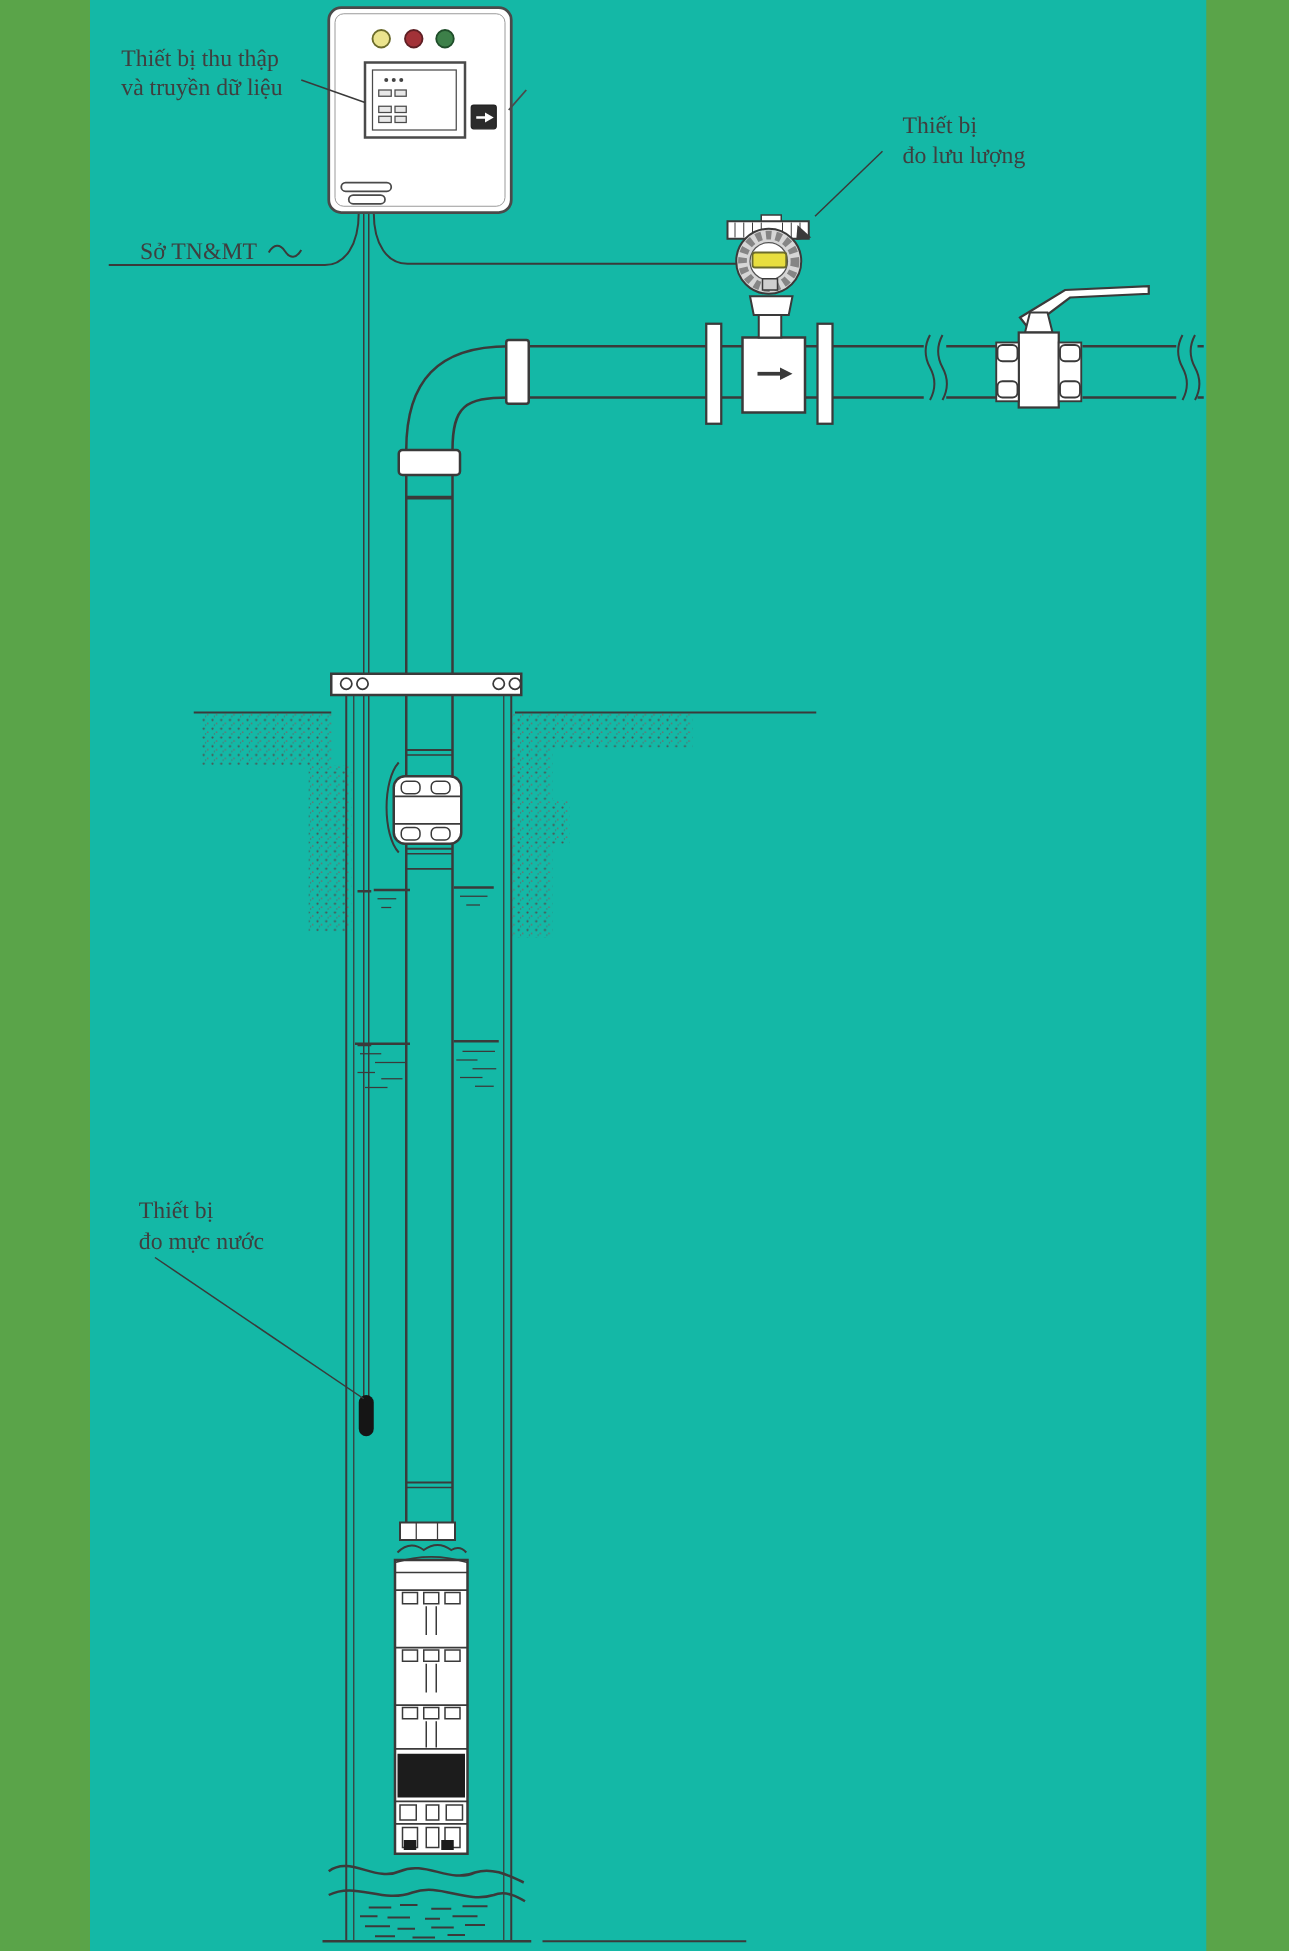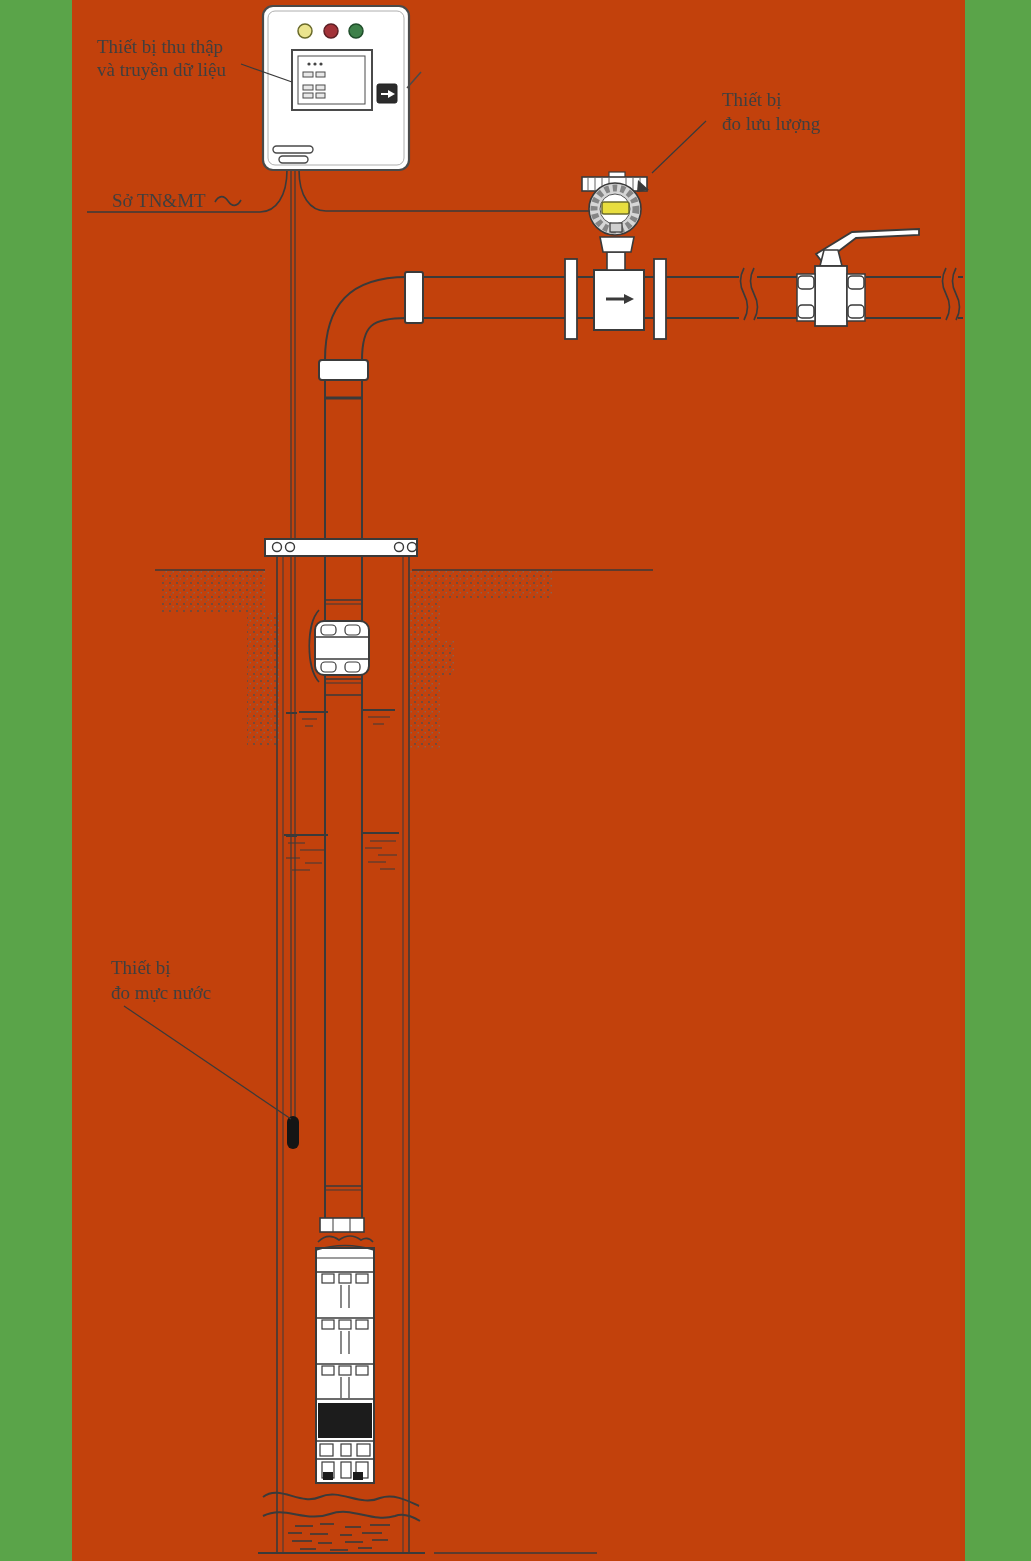--- a/index.html
+++ b/index.html
@@ -1,16 +1,16 @@
 <!DOCTYPE html>
 <html><head>
 <meta charset="utf-8">
 <style>
   html,body{margin:0;padding:0;background:#fff;}
-  .canvas{position:relative;width:1031px;height:1561px;background:#c2410c;overflow:hidden;
+  .canvas{position:relative;width:1031px;height:1561px;background:#14b8a6;overflow:hidden;
           font-family:"Liberation Serif", serif;}
   svg{position:absolute;left:0;top:0;}
   text{font-family:"Liberation Serif", serif;}
 </style>
 </head>
 <body>
 
 <div class="canvas">
 <svg width="1031" height="1561" viewBox="0 0 1031 1561">
   <defs>

